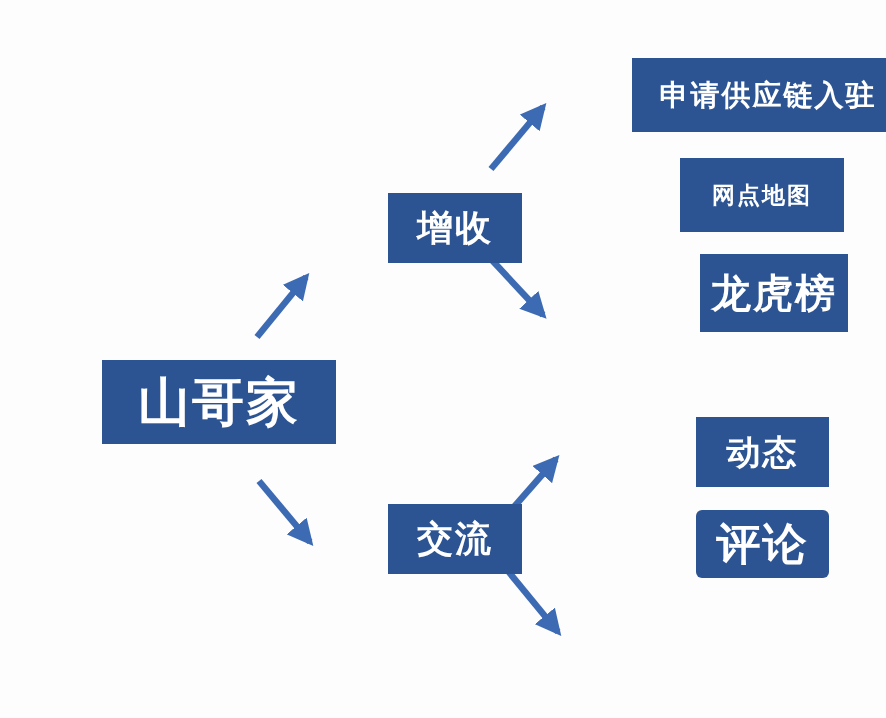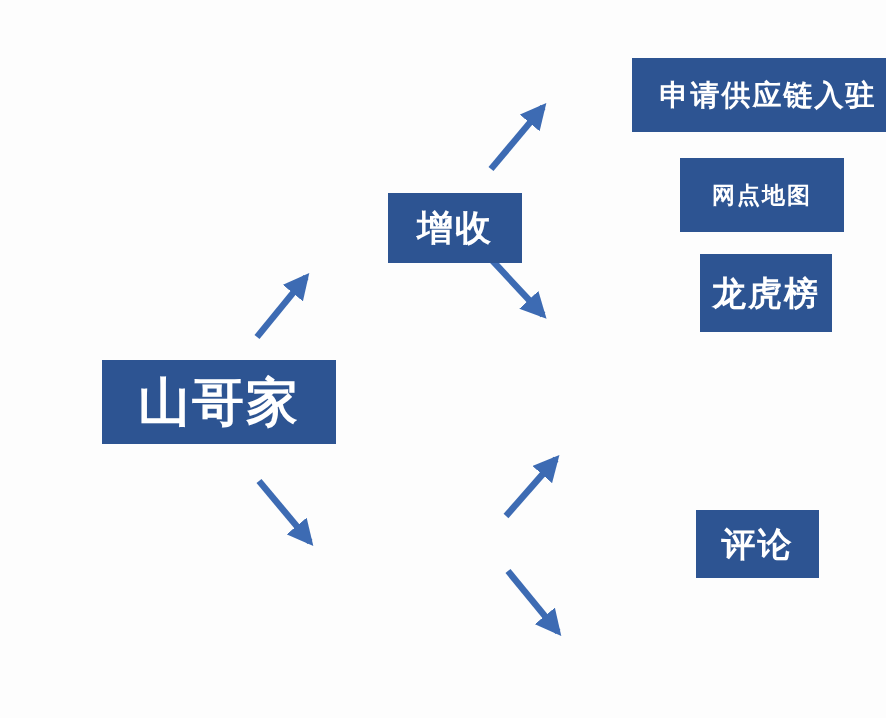--- a/index.html
+++ b/index.html
@@ -40,23 +40,23 @@
     text-align: center;
     line-height: 1;
     user-select: none;
     margin-left: 44px;
   }
   .node-root     { left: 58px;  top: 360px; width: 234px; height: 84px; font-size: 52px; text-align: center; }
   .node-zengshou { left: 344px; top: 193px; width: 134px; height: 70px; font-size: 36px; text-align: right; }
   .node-jiaoliu  { left: 344px; top: 504px; width: 134px; height: 70px; font-size: 36px; }
   .node-supply   { left: 588px; top: 58px;  width: 272px; height: 74px; font-size: 29px; }
   .node-map      { left: 636px; top: 158px; width: 164px; height: 74px; font-size: 23px; }
-  .node-rank     { left: 656px; top: 254px; width: 132px; height: 78px; font-size: 34px; }
+  .node-rank     { left: 656px; top: 254px; width: 148px; height: 78px; font-size: 40px; }
   .node-dongtai  { left: 652px; top: 417px; width: 133px; height: 70px; font-size: 34px; }
-  .node-pinglun  { left: 652px; top: 510px; width: 123px; height: 68px; font-size: 34px; }
+  .node-pinglun  { left: 652px; top: 510px; width: 133px; height: 68px; font-size: 44px; border-radius: 6px; }
   .node-huzhu    { left: 652px; top: 602px; width: 133px; height: 68px; font-size: 34px; }
   .edge-line {
     stroke: var(--arrow);
     stroke-width: 6.5;
     fill: none;
   }
   .edge-head {
     fill: var(--arrow);
   }
 </style>
@@ -76,24 +76,26 @@
     <line class="edge-line" x1="491" y1="169" x2="543" y2="107" marker-end="url(#arrowhead)"></line>
     <line class="edge-line" x1="489" y1="257" x2="543" y2="315" marker-end="url(#arrowhead)"></line>
     <line class="edge-line" x1="506" y1="516" x2="556" y2="459" marker-end="url(#arrowhead)"></line>
     <line class="edge-line" x1="508" y1="571" x2="558" y2="632" marker-end="url(#arrowhead)"></line>
   </svg>
 
   <div class="node node-root">山哥家</div>
 
   <div class="node node-zengshou">增收</div>
 
+  <div class="node node-jiaoliu">交流</div>
 
   <div class="node node-supply">申请供应链入驻</div>
 
   <div class="node node-map">网点地图</div>
 
   <div class="node node-rank">龙虎榜</div>
 
+  <div class="node node-dongtai">动态</div>
 
   <div class="node node-pinglun">评论</div>
 
 
 </div>
 
 </body></html>

